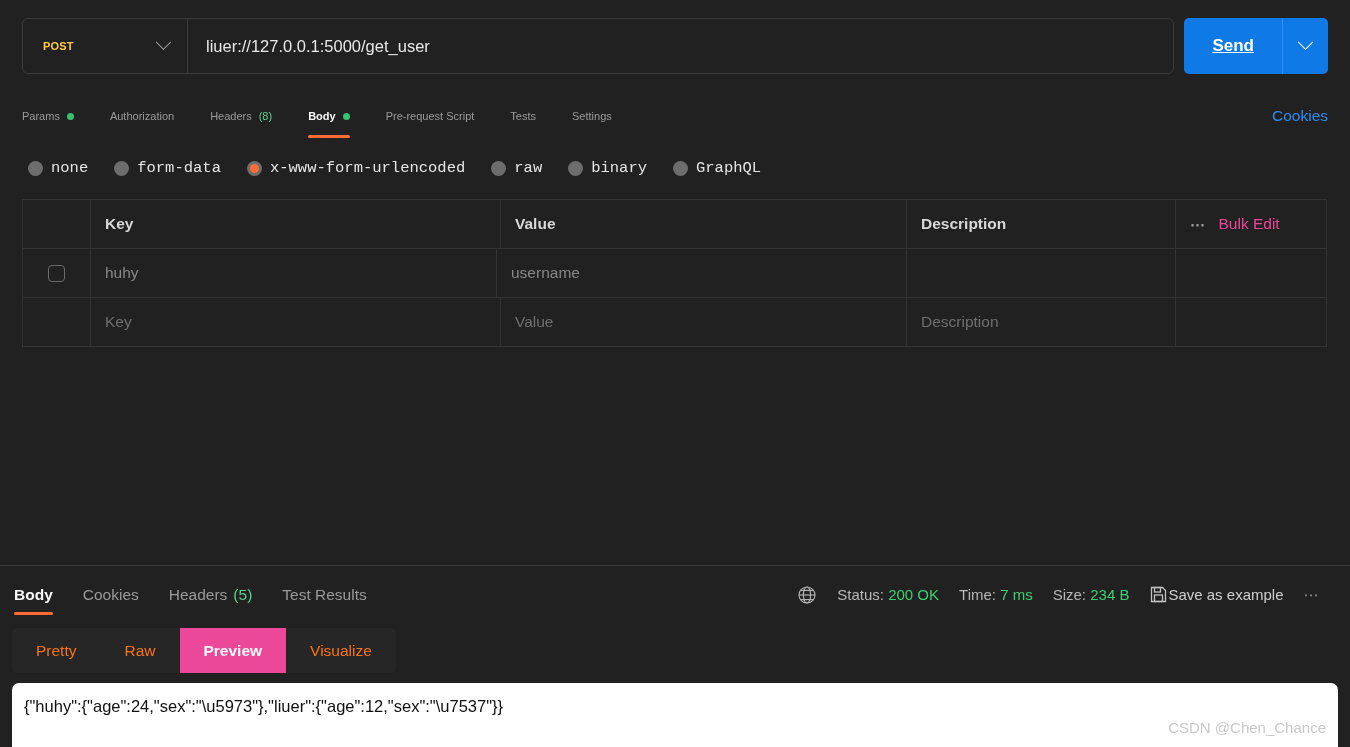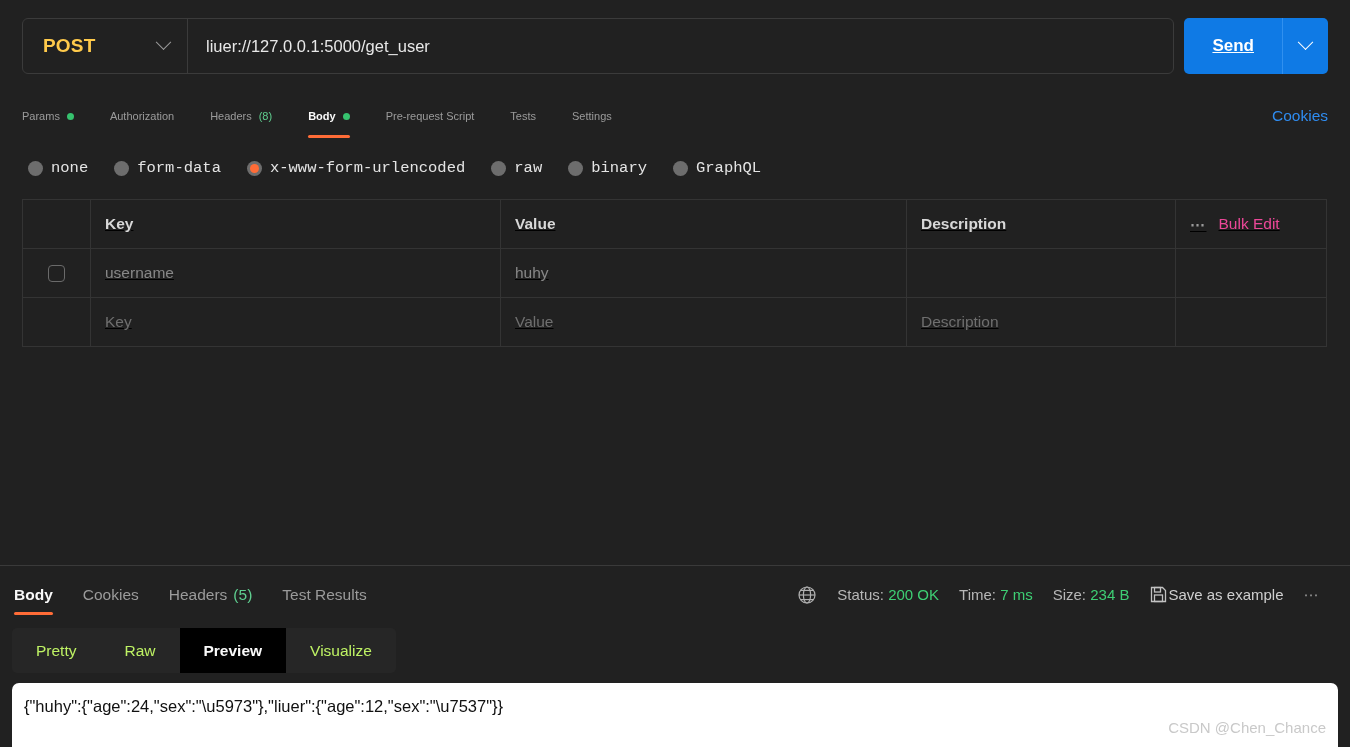--- a/index.html
+++ b/index.html
@@ -46,21 +46,21 @@
     display: flex;
     align-items: center;
     justify-content: space-between;
     padding: 0 18px 0 20px;
     cursor: pointer;
     border-right: 1px solid #3b3b3b;
   }
 
   .method-label {
     color: #ffca4b;
-    font-size: 19px;
+    font-size: 11px;
     font-weight: bold;
     letter-spacing: .2px;
   }
 
   .chev {
     display: inline-block;
     width: 11px; height: 11px;
     border-right: 1.6px solid #9a9a9a;
     border-bottom: 1.6px solid #9a9a9a;
     transform: rotate(45deg) translate(-3px, -3px);
@@ -199,21 +199,20 @@
     position: absolute;
     left: 22px; top: 199px;
     width: 1305px;
     border: 1px solid #343434;
     border-bottom: none;
   }
   .kv-row {
     display: flex;
     height: 49px;
     border-bottom: 1px solid #343434;
-    text-decoration: underline;
   }
   .kv-row.header { height: 49px; }
   .kv-cell {
     display: flex;
     align-items: center;
     border-right: 1px solid #343434;
     padding: 0 14px;
     font-size: 15.5px;
     overflow: hidden;
     white-space: nowrap;
@@ -330,27 +329,27 @@
     align-items: stretch;
     background: #262626;
     border-radius: 5px;
     height: 45px;
     overflow: hidden;
   }
   .seg-btn {
     display: flex;
     align-items: center;
     padding: 0 24px;
-    color: #bef264;
+    color: #f97316;
     font-size: 15.5px;
     cursor: pointer;
     white-space: nowrap;
   }
   .seg-btn.active {
-    background: #000000;
+    background: #ec4899;
     color: #fafafa;
     font-weight: bold;
   }
 
   
   .preview-panel {
     position: absolute;
     left: 12px; top: 683px;
     width: 1326px;
     height: 64px;
@@ -462,25 +461,25 @@
       <div class="kv-cell c-opts">
         <span class="ellipsis-h">⋯</span>
         <span class="bulk-edit">Bulk Edit</span>
       </div>
     </div>
 
     <div class="kv-row">
       <div class="kv-cell c-check">
         <span class="cbx"></span>
       </div>
+      <div class="kv-cell c-val">
+        <span class="kv-text">huhy</span>
+      </div>
       <div class="kv-cell c-key">
         <span class="kv-text">username</span>
-      </div>
-      <div class="kv-cell c-val">
-        <span class="kv-text">huhy</span>
       </div>
       <div class="kv-cell c-desc">
         <span class="kv-text"></span>
       </div>
       <div class="kv-cell c-opts"></div>
     </div>
 
     <div class="kv-row">
       <div class="kv-cell c-check"></div>
       <div class="kv-cell c-key">

